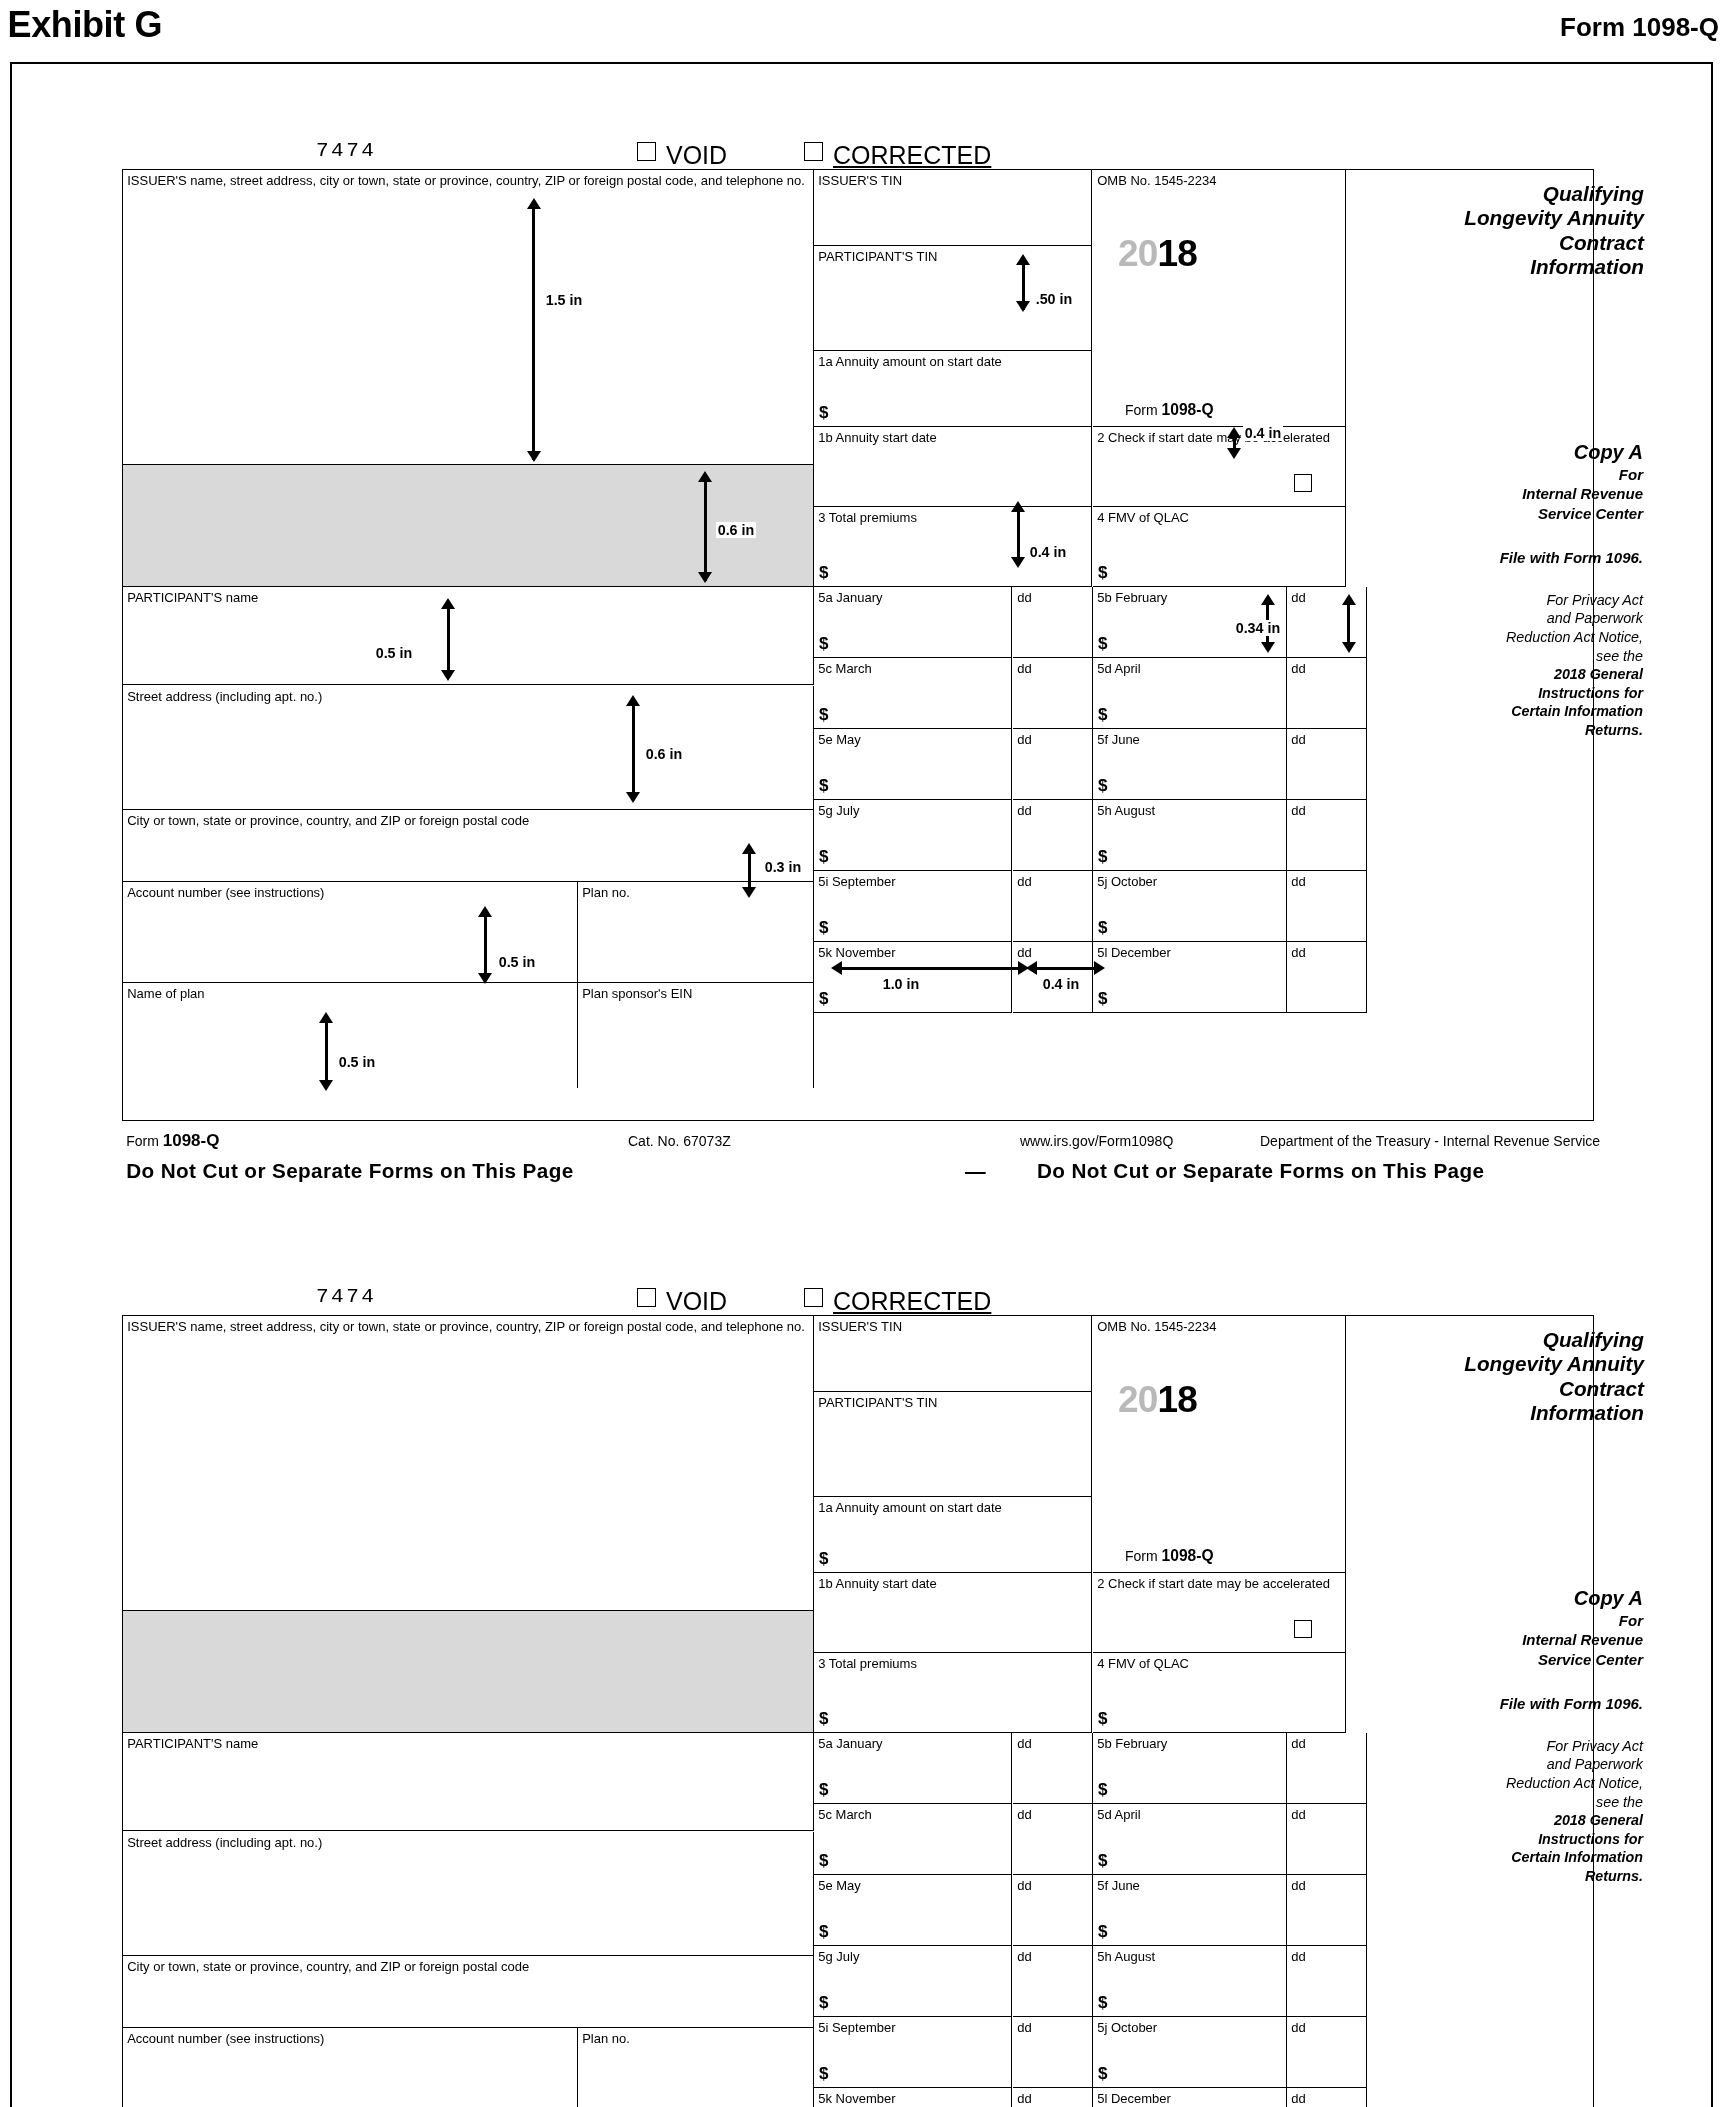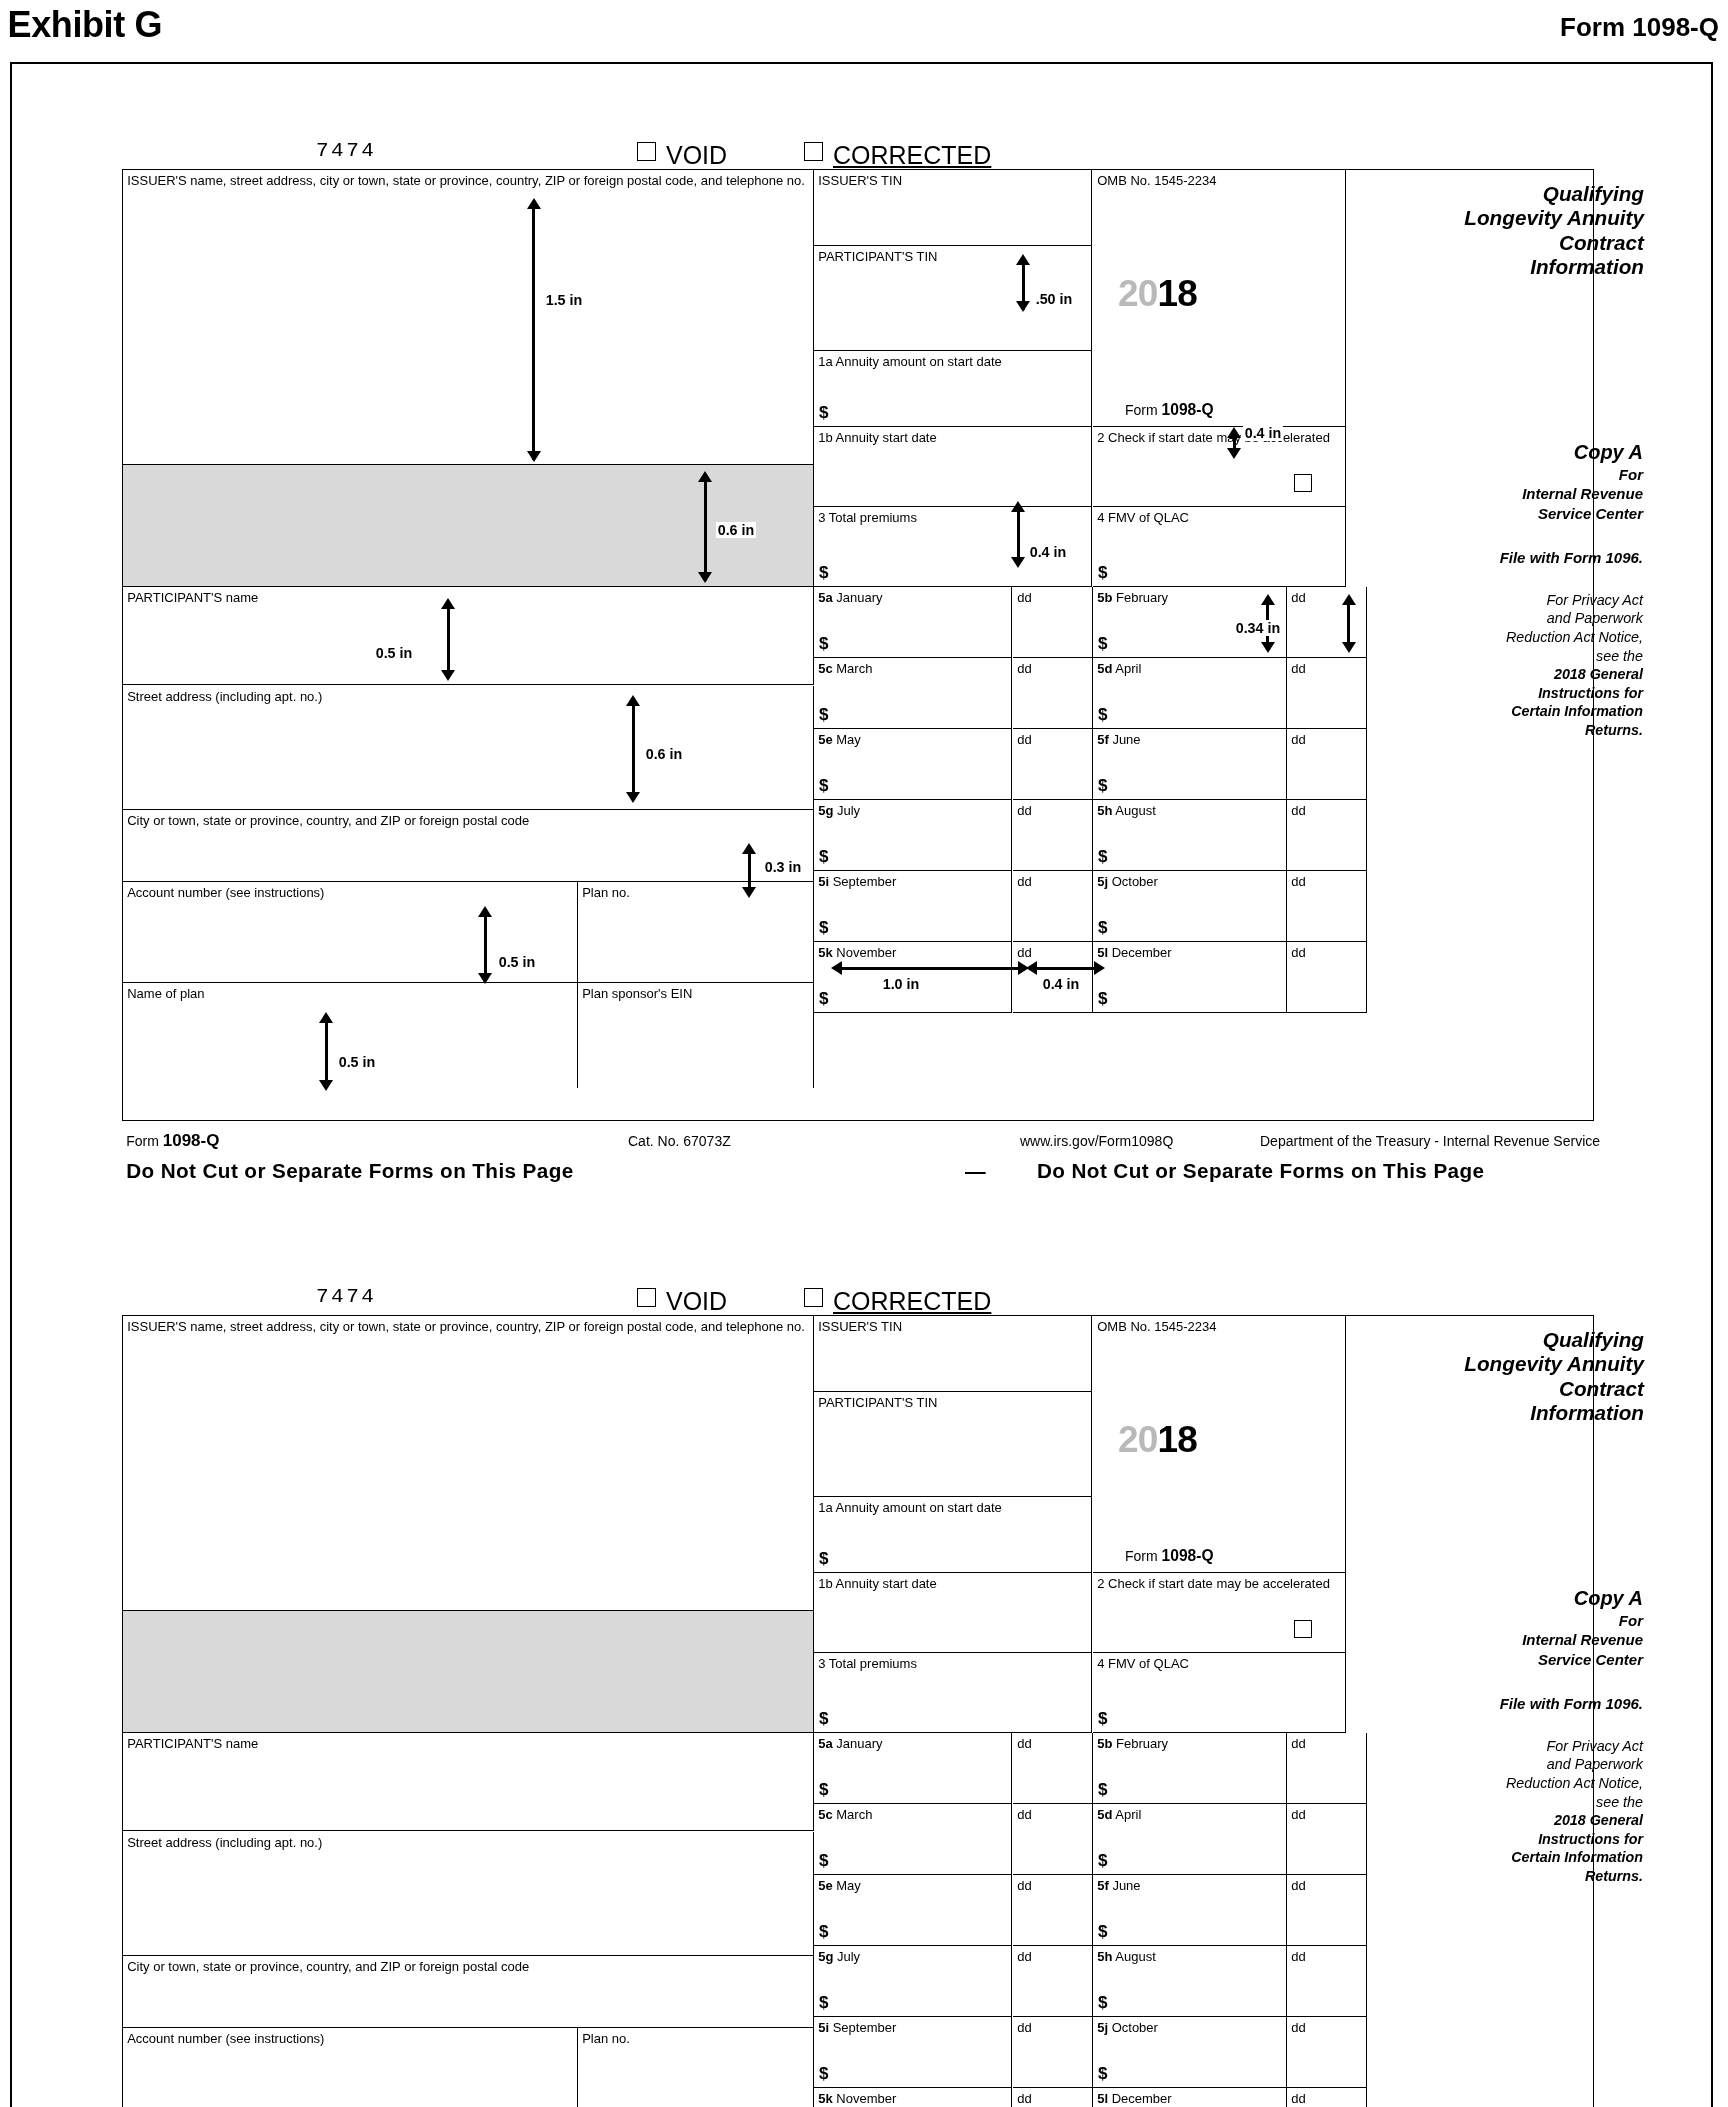--- a/index.html
+++ b/index.html
@@ -112,21 +112,21 @@
     padding: 3.4px 4.2px;
     overflow: hidden;
   }
   .cell.nb-b { border-bottom: none; }
 
   .lbl {
     font-size: 13px;
     line-height: 1.22;
     font-family: "Liberation Sans", sans-serif;
   }
-  .lbl b { font-weight: bold; }
+  .lbl b { font-weight: normal; }
   .dollar {
     position: absolute;
     left: 5px;
     bottom: 3.4px;
     font-size: 17px;
     font-weight: bold;
   }
 
   .shaded { background: #d9d9d9; }
 
@@ -142,21 +142,20 @@
   .big-title {
     font-size: 20.7px;
     font-weight: bold;
     line-height: 1.18;
     text-align: right;
   }
   .yr {
     font-size: 37px;
     font-weight: bold;
     letter-spacing: -0.8px;
-    margin-top: 40px;
   }
   .yr .light { color: #b9b9b9; }
 
   
   .footer-line {
     position: absolute;
     font-size: 14px;
   }
   .donotcut {
     position: absolute;

